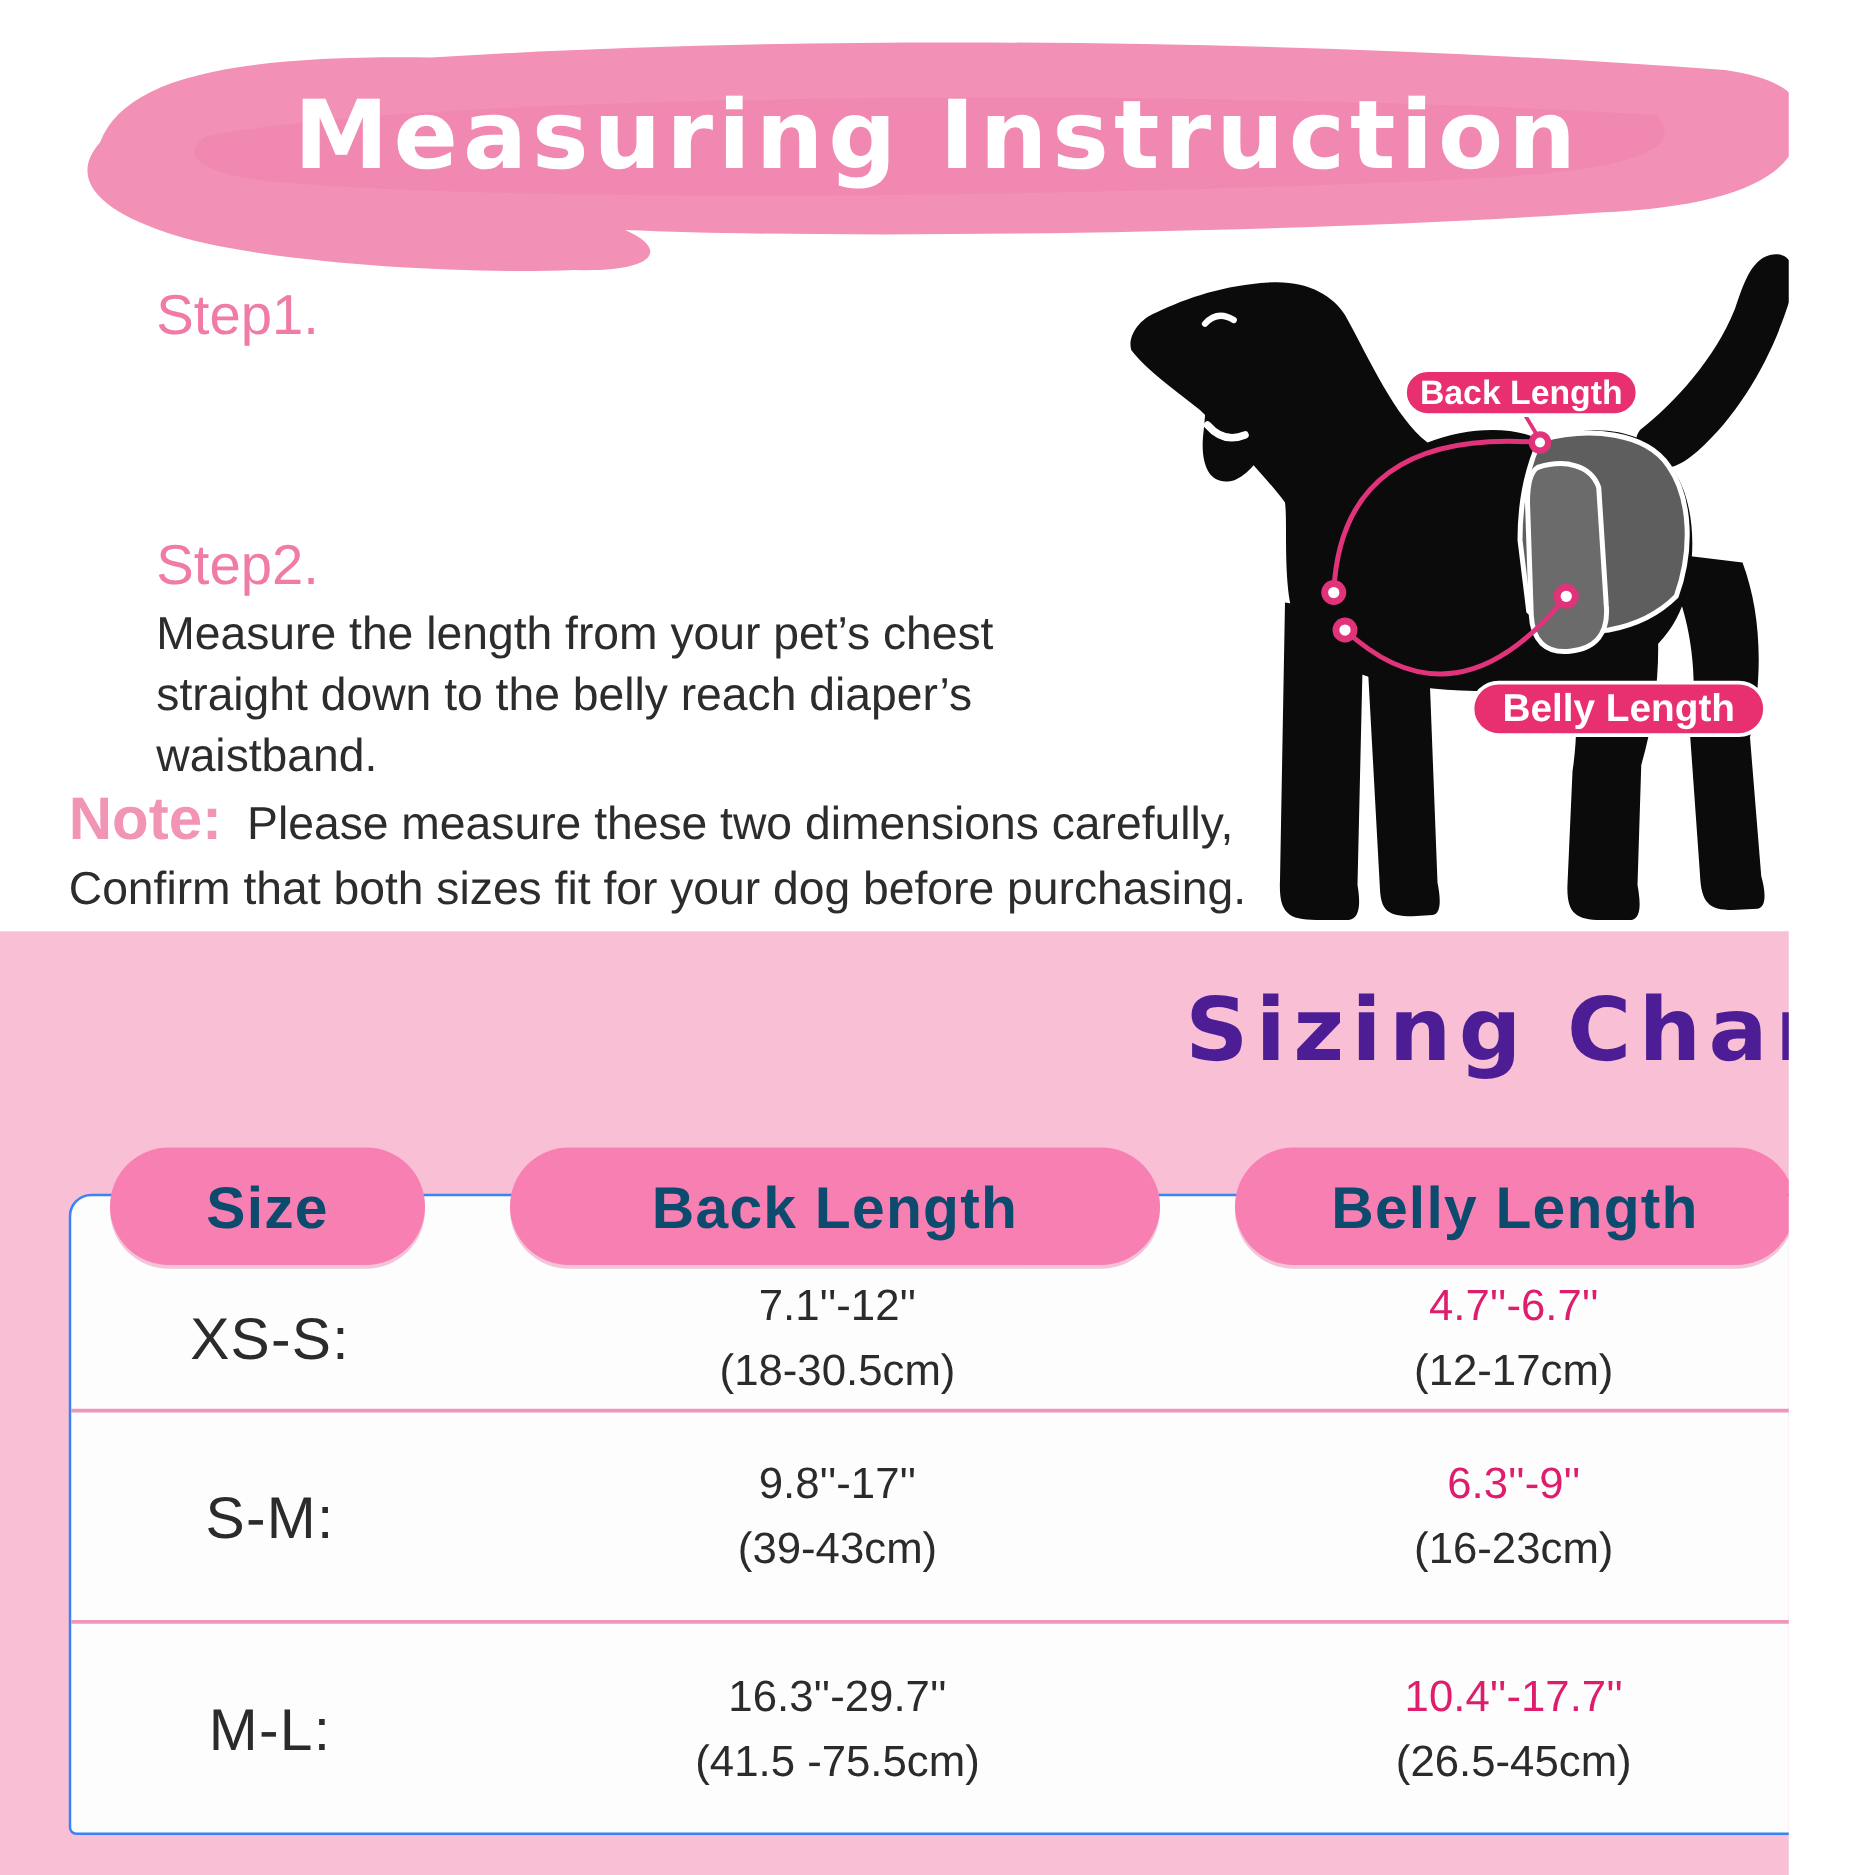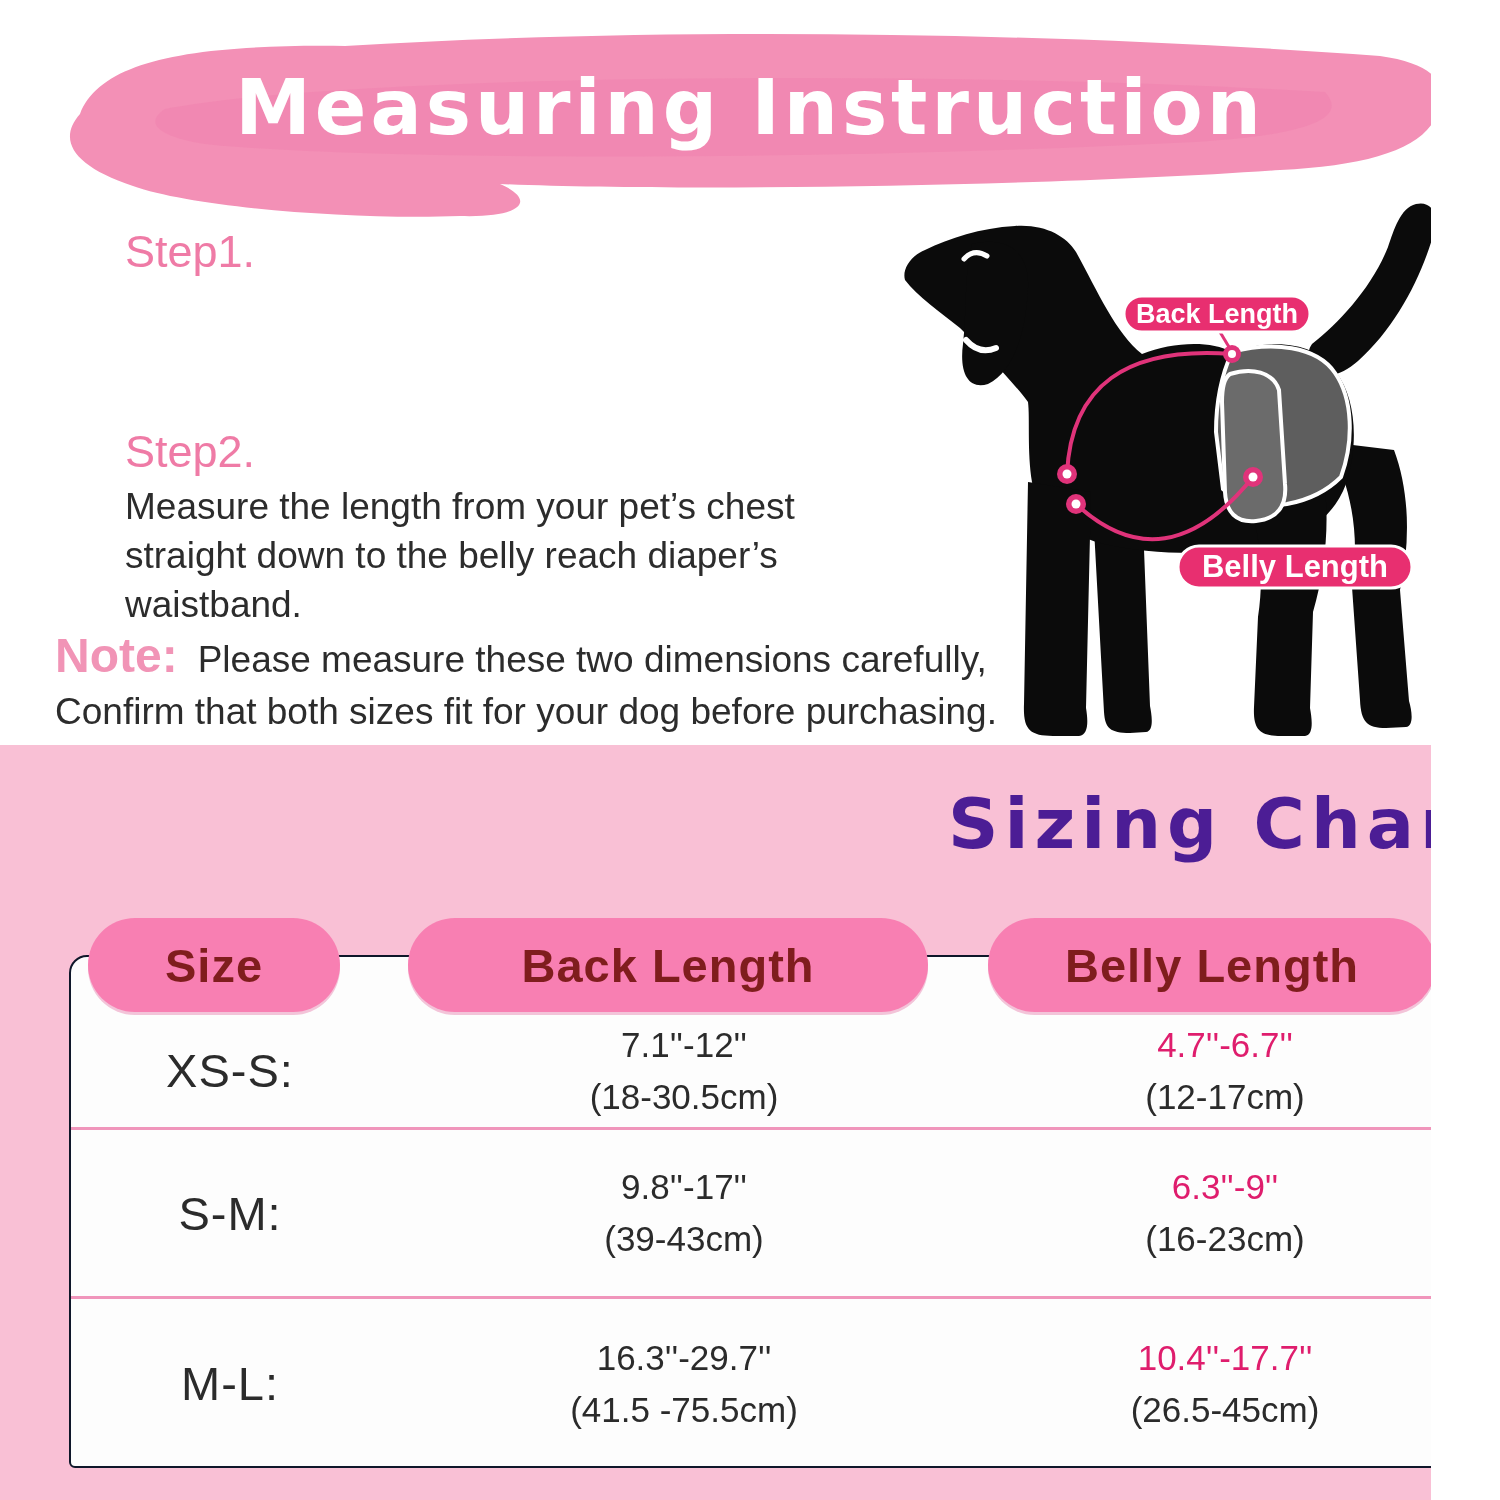--- a/index.html
+++ b/index.html
@@ -33,29 +33,29 @@
   #sizing-section{
     position:absolute;left:0;top:745px;width:1500px;height:755px;
     background:#f9c0d5;
   }
   #sizing-title{
     position:absolute;left:0;top:38px;width:1500px;text-align:right;
     font-family:"DejaVu Sans",sans-serif;font-weight:700;font-size:70px;
     color:#4c1d95;letter-spacing:6px;margin:0;
   }
   #table-panel{
-    position:absolute;left:69px;top:210px;width:1400px;height:513px;
-    background:#fdfdfd;border:2px solid #0f172a;
+    position:absolute;left:55px;top:210px;width:1400px;height:513px;
+    background:#fdfdfd;border:2px solid #3b82f6;
     border-radius:18px 18px 6px 6px;box-sizing:border-box;
   }
   .col-pill{
     position:absolute;top:173px;height:94px;border-radius:47px;
     background:#f87fb2;box-shadow:0 3px 0 rgba(224,90,150,.35);
     display:flex;align-items:center;justify-content:center;
-    color:#7f1d1d;font-weight:700;font-size:47px;letter-spacing:1px;
+    color:#0c4a6e;font-weight:700;font-size:47px;letter-spacing:1px;
   }
   #pill-size{left:88px;width:252px;}
   #pill-back{left:408px;width:520px;}
   #pill-belly{left:988px;width:448px;}
   #rows-box{
     position:absolute;left:0;top:57px;width:100%;height:454px;
     display:flex;flex-direction:column;
   }
   .t-row{
     display:grid;grid-template-columns:318px 590px 492px;

